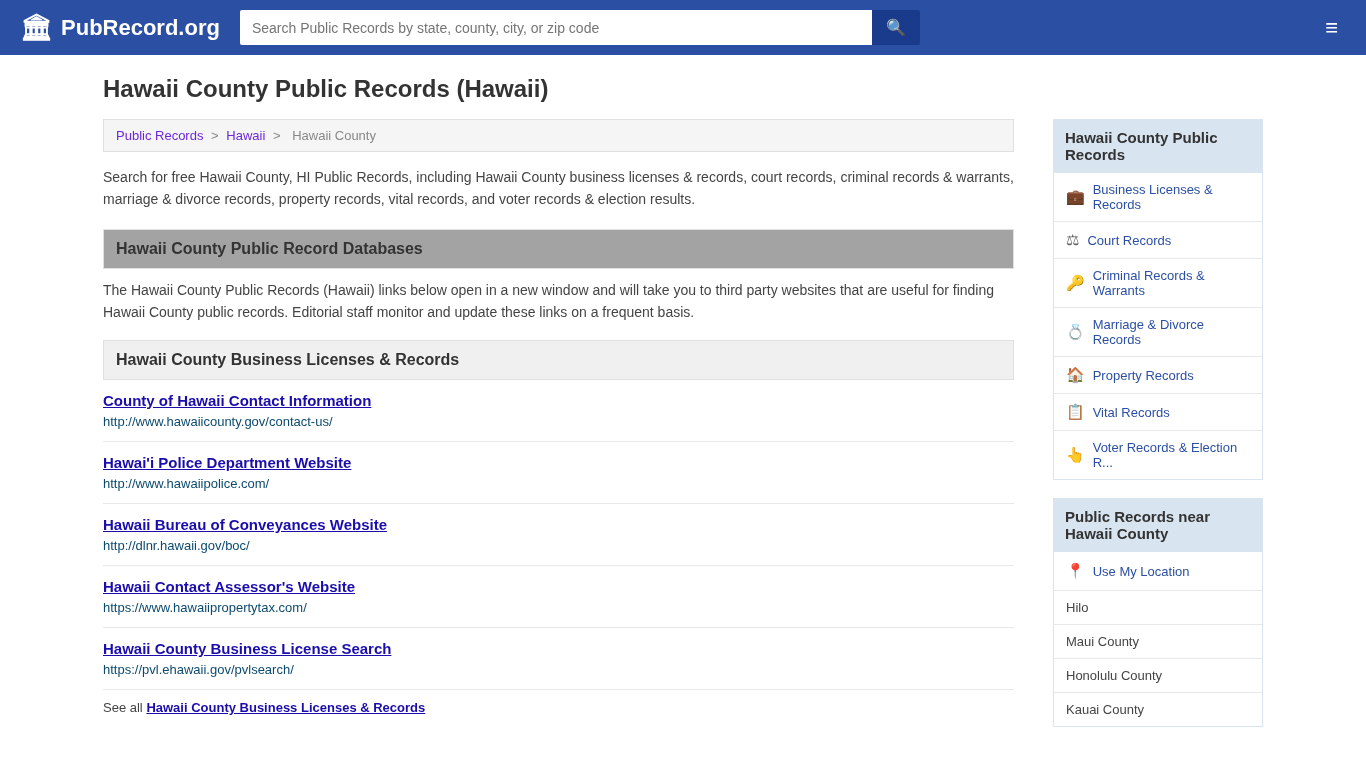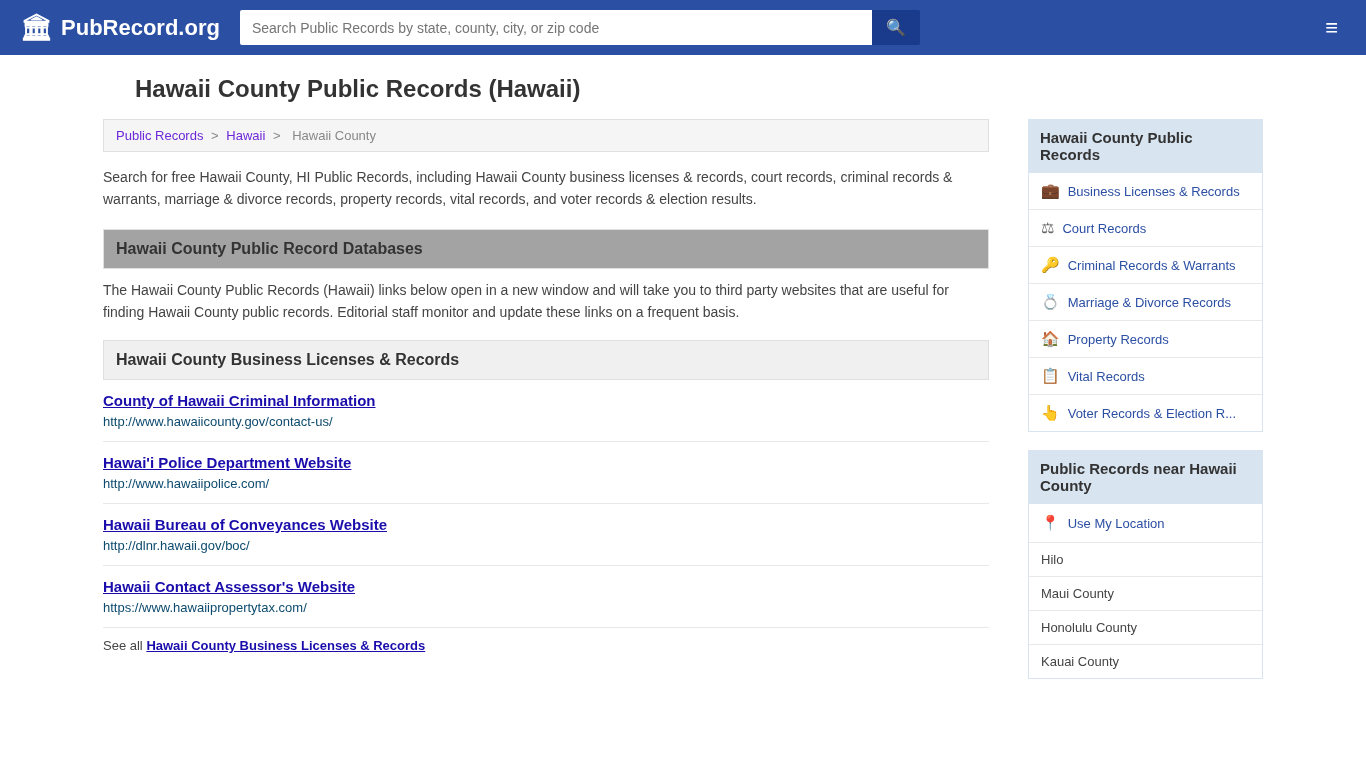--- a/index.html
+++ b/index.html
@@ -62,33 +62,32 @@
     .page-wrapper {
       max-width: 1200px;
       margin: 0 auto;
       padding: 20px 20px;
     }
     .page-title {
       font-size: 24px;
       font-weight: bold;
       color: #333;
       margin-bottom: 16px;
-      margin-left: 32px;
     }
 
     
     .main-layout {
       display: flex;
       gap: 24px;
     }
     .main-content {
       flex: 1;
     }
     .sidebar {
-      width: 235px;
+      width: 210px;
       flex-shrink: 0;
       margin-left: 15px;
     }
 
     
     .breadcrumb {
       background: #f5f5f5;
       padding: 8px 12px;
       font-size: 13px;
       color: #555;
@@ -273,34 +272,38 @@
       <p class="description">Search for free Hawaii County, HI Public Records, including Hawaii County business licenses &amp; records, court records, criminal records &amp; warrants, marriage &amp; divorce records, property records, vital records, and voter records &amp; election results.</p>
 
       <div class="section-header">Hawaii County Public Record Databases</div>
 
       <p class="body-text">The Hawaii County Public Records (Hawaii) links below open in a new window and will take you to third party websites that are useful for finding Hawaii County public records. Editorial staff monitor and update these links on a frequent basis.</p>
 
       <div class="section-header2">Hawaii County Business Licenses &amp; Records</div>
 
       <div>
         <div class="record-entry">
-          <a class="record-title">County of Hawaii Criminal Information</a>
+          <a class="record-title">County of Hawaii Contact Information</a>
           <a class="record-url">http://www.hawaiicounty.gov/contact-us/</a>
         </div>
         <div class="record-entry">
           <a class="record-title">Hawai'i Police Department Website</a>
           <a class="record-url">http://www.hawaiipolice.com/</a>
         </div>
         <div class="record-entry">
           <a class="record-title">Hawaii Bureau of Conveyances Website</a>
           <a class="record-url">http://dlnr.hawaii.gov/boc/</a>
         </div>
         <div class="record-entry">
           <a class="record-title">Hawaii Contact Assessor's Website</a>
           <a class="record-url">https://www.hawaiipropertytax.com/</a>
+        </div>
+        <div class="record-entry">
+          <a class="record-title">Hawaii County Business License Search</a>
+          <a class="record-url">https://pvl.ehawaii.gov/pvlsearch/</a>
         </div>
       </div>
 
       <div class="see-all">
         <span>See all </span><a>Hawaii County Business Licenses &amp; Records</a>
       </div>
 
     </div>
 
     <aside class="sidebar">

